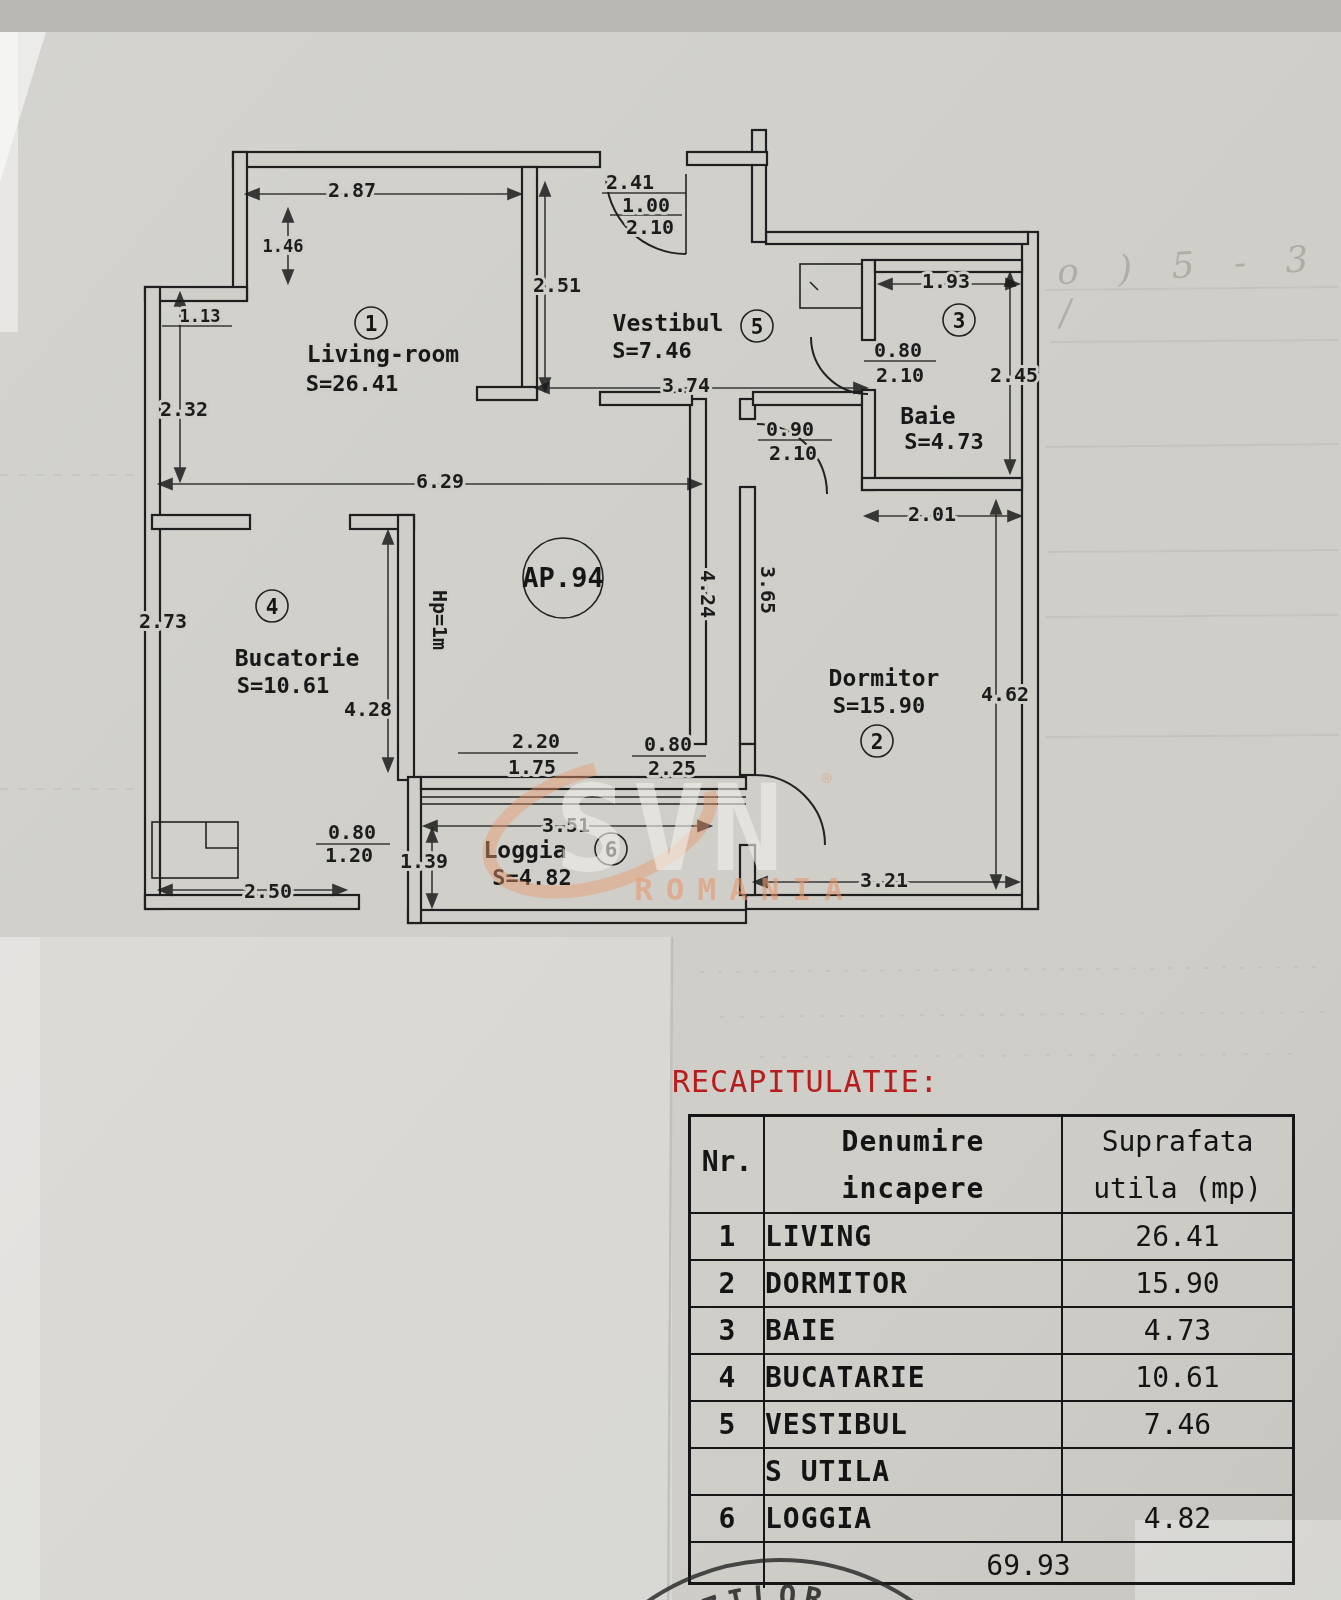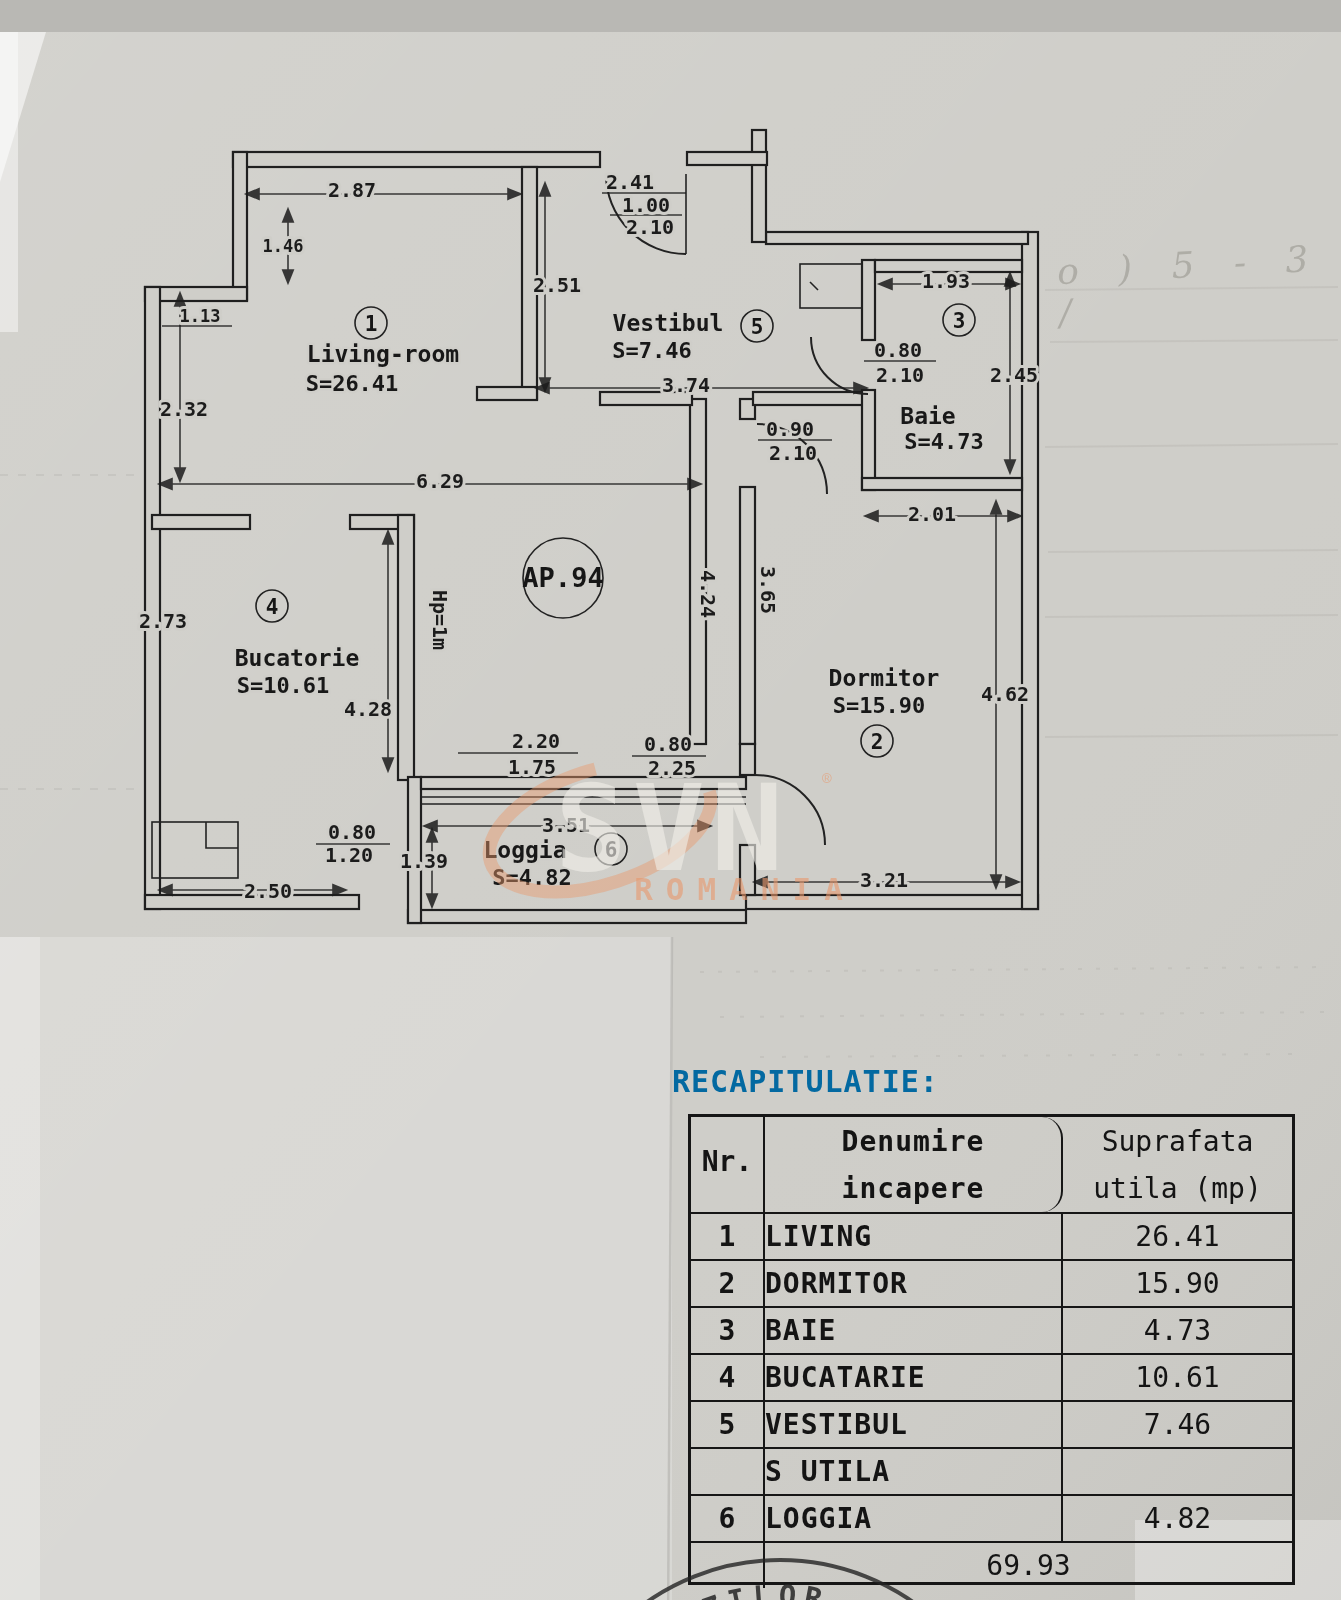--- a/index.html
+++ b/index.html
@@ -24,33 +24,33 @@
   .faint{stroke:#84827c;stroke-width:2;opacity:.13;}
   .wm-brand{font-family:"DejaVu Sans Mono",monospace;font-weight:bold;font-size:120px;
             fill:#f1efe9;opacity:.62;letter-spacing:6px;text-anchor:middle;}
   .wm-country{font-family:"DejaVu Sans Mono",monospace;font-weight:bold;font-size:31px;
               fill:#e8986d;opacity:.6;letter-spacing:13px;text-anchor:middle;}
   .wm-reg{font-family:"DejaVu Sans Mono",monospace;font-size:16px;fill:#e8986d;opacity:.55;}
   .stamp-text{font-family:"DejaVu Sans Mono",monospace;font-size:29px;font-weight:bold;
               fill:#262626;opacity:.85;letter-spacing:7px;}
 
   
-  #recap-title{position:absolute;left:672px;top:1032px;z-index:1;font-size:30px;font-weight:bold;
-               color:#0369a1;letter-spacing:1px;}
+  #recap-title{position:absolute;left:672px;top:1032px;z-index:1;font-size:30px;font-weight:normal;
+               color:#b91c1c;letter-spacing:1px;}
   #recap-table{position:absolute;left:688px;top:1082px;width:607px;height:471px;z-index:1;
                border:3px solid #161616;display:flex;flex-direction:column;color:#141414;
                box-sizing:border-box;background:transparent;}
   .thead{display:flex;flex:0 0 95px;box-sizing:border-box;}
   .trow{display:flex;flex:0 0 47px;border-top:2.5px solid #161616;box-sizing:border-box;}
   .c1{width:74px;border-right:2.5px solid #161616;box-sizing:border-box;display:flex;
       align-items:center;justify-content:center;font-size:28px;font-weight:bold;}
   .c2{width:298px;border-right:2.5px solid #161616;box-sizing:border-box;display:flex;
       align-items:center;font-size:28px;font-weight:bold;letter-spacing:1px;}
   .c3{flex:1;display:flex;align-items:center;justify-content:center;font-size:28px;font-weight:normal;}
-  .hcell{flex-direction:column;justify-content:center;gap:14px;padding-left:0;align-items:center;border-radius:21px;}
+  .hcell{flex-direction:column;justify-content:center;gap:14px;padding-left:0;align-items:center;}
   .h-nr{align-items:flex-end;padding-bottom:34px;}
 
   #handwriting{position:absolute;left:1058px;top:212px;z-index:2;width:280px;
                font-family:"DejaVu Serif",serif;font-style:italic;font-size:36px;color:#8f8d85;
                opacity:.5;letter-spacing:14px;transform:rotate(-3deg);}
 </style>
 </head>
 <body>
 
 <div id="page">

